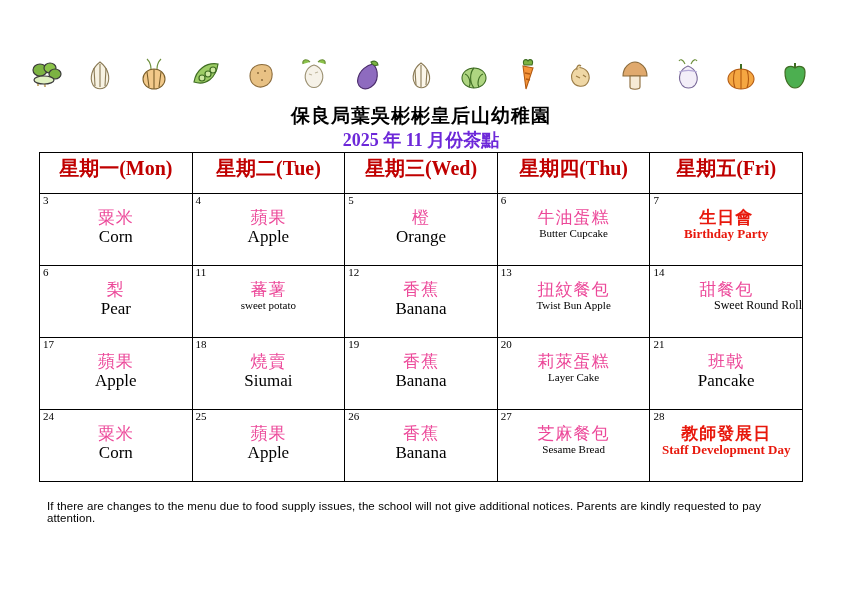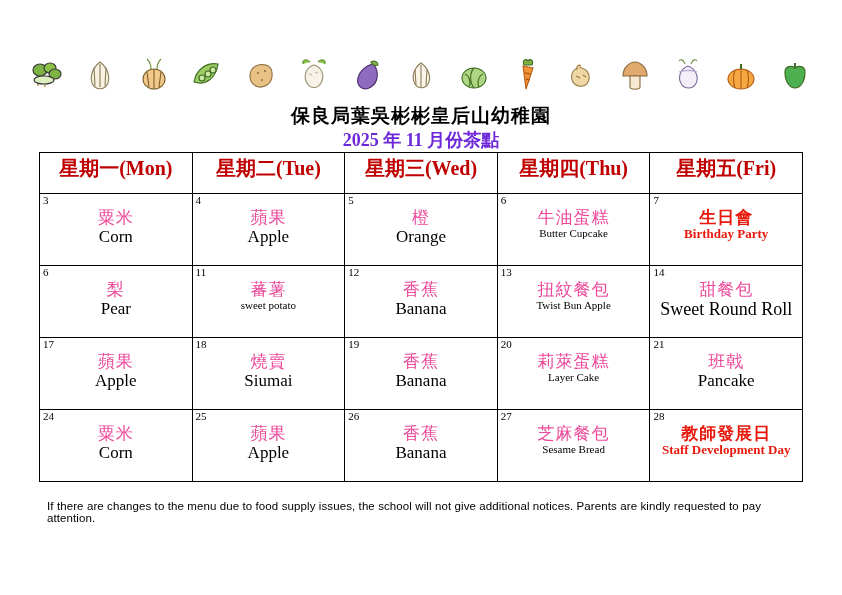--- a/index.html
+++ b/index.html
@@ -121,21 +121,21 @@
     font-family: "Liberation Serif", serif;
     font-size: 17px;
     color: #000;
     display: block;
   }
   .cellbody.red .zh, .cellbody.red .en { color: #e8180c; }
   .cellbody.red .zh { font-weight: bold; }
   .cellbody.red .en { font-weight: bold; font-size: 13px; }
 
   .cellbody.small .en { font-size: 11px; }
-  .cellbody.smaller .en { font-size: 18px; }
+  .cellbody.smaller .en { font-size: 12px; text-align: right; }
 
   
   .note-zh {
     position: absolute;
     left: 42px;
     top: 478px;
     font-family: "Liberation Serif", serif;
     font-size: 11.5px;
     color: #000;
     letter-spacing: 0.4px;

